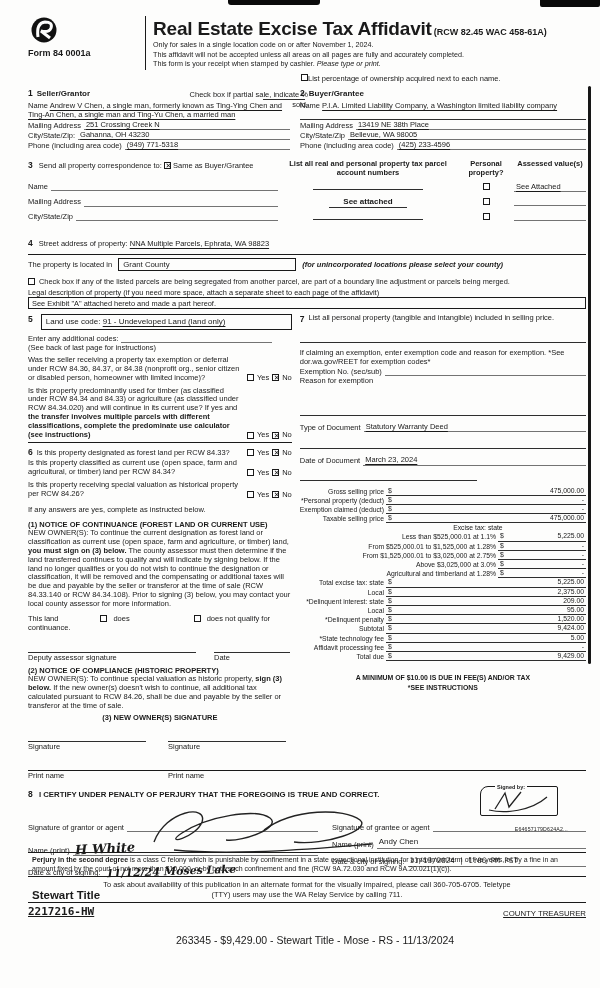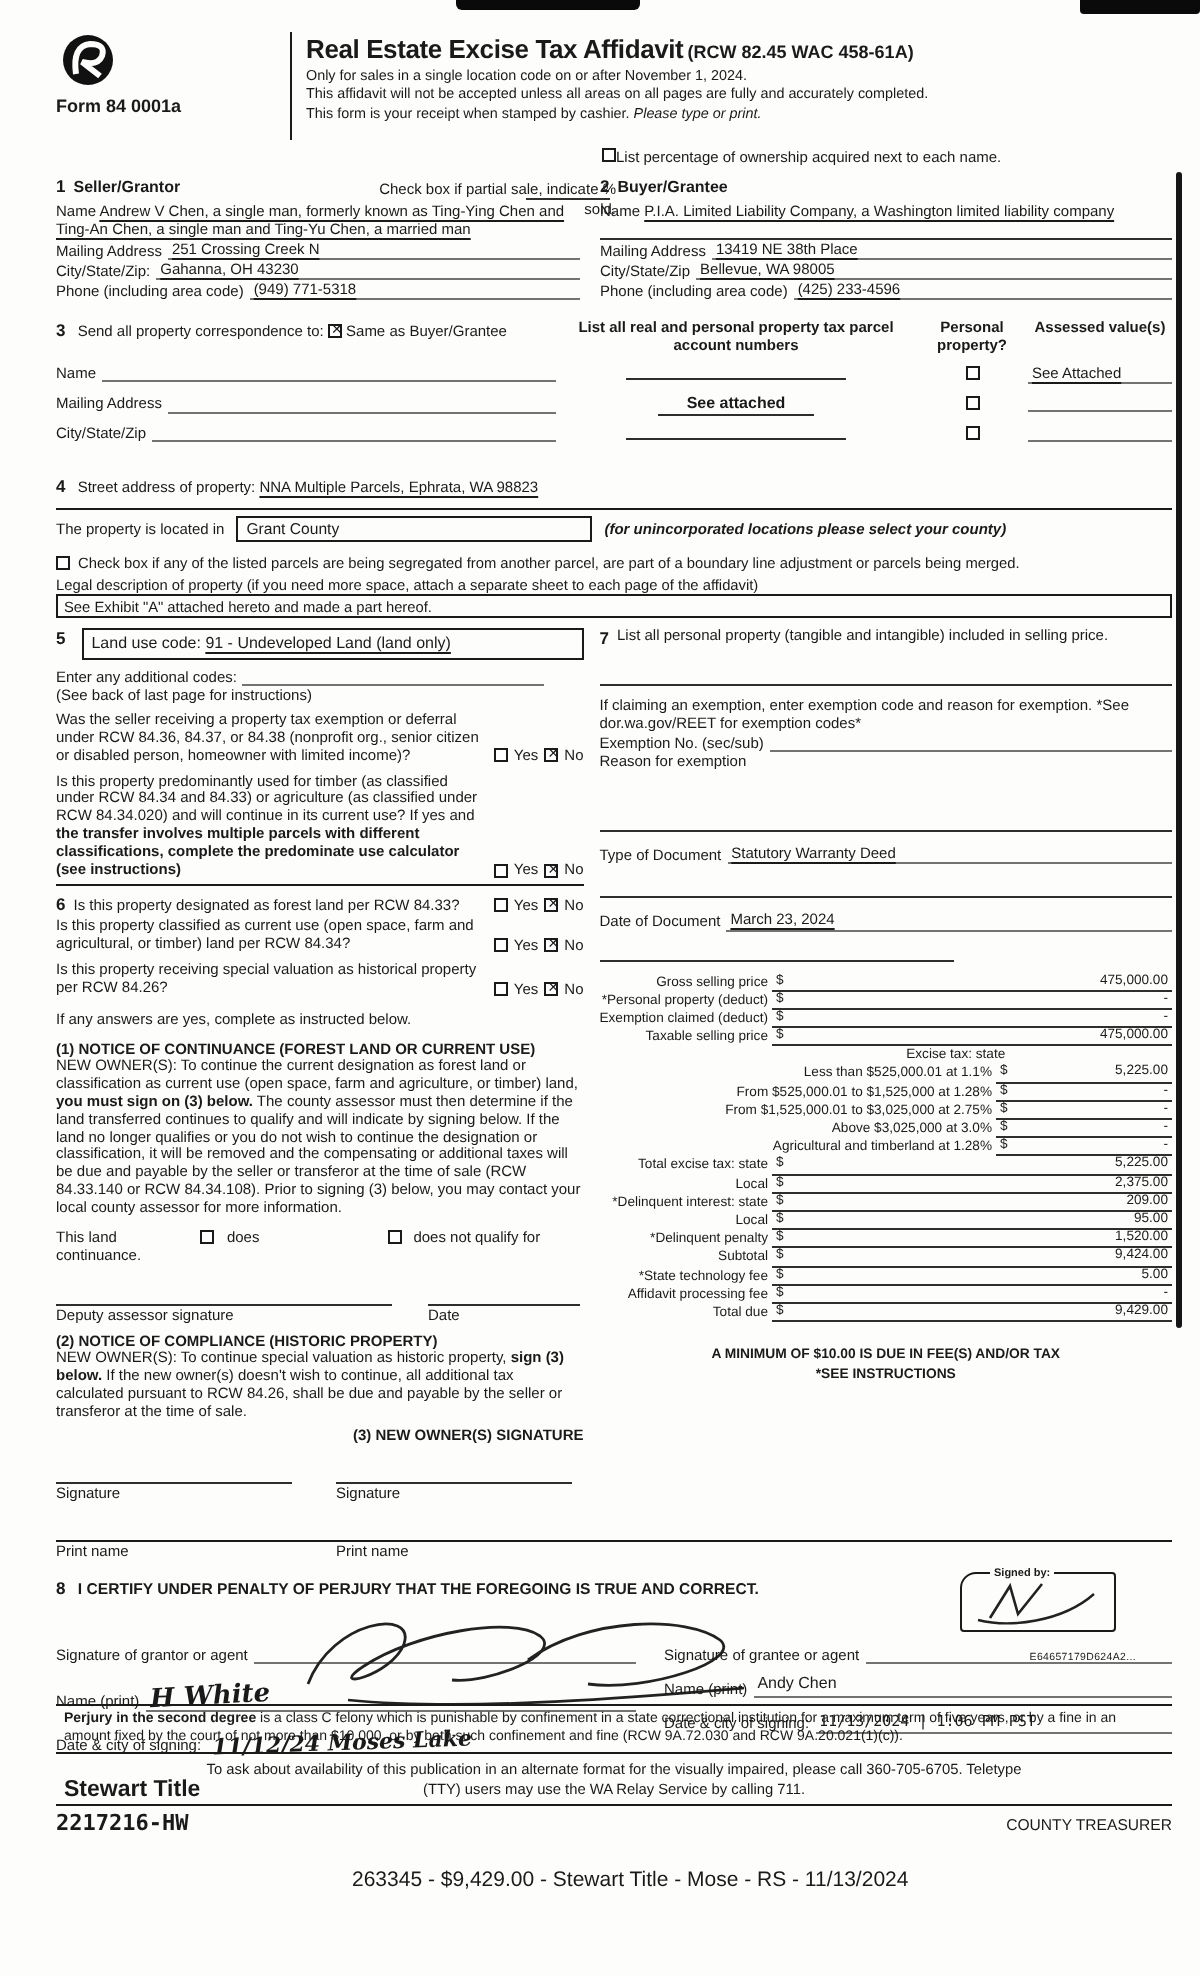--- a/index.html
+++ b/index.html
@@ -21,21 +21,21 @@
   .logo-block { width:108px; }
   .logo-row { display:flex; align-items:flex-start; }
   .logo-text { text-align:right; flex:1; }
   .dept { font-size:7px; }
   .agency { font-family:"Liberation Serif", serif; font-weight:bold; font-size:15px; line-height:1; }
   .state { font-family:"Liberation Serif", serif; font-style:italic; font-size:8px; }
   .logo-mark { margin-left:2px; }
   .form-no { font-weight:bold; font-size:9px; margin-top:2px; }
   .hdr-div { border-left:1.6px solid #1a1a1a; height:54px; margin:0 7px 0 9px; }
   .title-block { flex:1; padding-top:1px; }
-  .title { font-weight:bold; font-size:13px; letter-spacing:-0.2px; }
+  .title { font-weight:bold; font-size:19px; letter-spacing:-0.2px; }
   .title-ref { font-weight:bold; font-size:9px; }
   .note { font-size:7.2px; line-height:1.3; }
 
   
   .frow { display:flex; align-items:flex-end; }
   .flab { white-space:nowrap; margin-right:3px; }
   .fill { flex:1; border-bottom:1px solid #737373; min-height:9px; padding:0 2px; }
   .uval { text-decoration:underline; text-underline-offset:1.5px; }
 
   
@@ -121,21 +121,21 @@
   .ds-box { position:absolute; right:28px; top:-30px; width:78px; height:30px; border:1.2px solid #1a1a1a; border-radius:8px 2px 2px 2px; background:#fdfdfc; }
   .ds-label { font-size:5.5px; font-weight:bold; position:absolute; top:-3px; left:14px; background:#fdfdfc; padding:0 2px; }
   .ds-id { position:absolute; right:18px; top:3px; font-size:5.2px; letter-spacing:0.2px; }
   .typed-name { font-size:8px; transform:translateY(-2px); display:inline-block; }
   .mono { font-family:"DejaVu Sans Mono", monospace; font-size:7.5px; }
 
   
   .perjury { top:852px; border-top:1.3px solid #1a1a1a; border-bottom:1.3px solid #1a1a1a; padding:2px 4px 3px; font-size:7px; line-height:1.3; }
   .altband { top:880px; height:23px; border-bottom:1.5px solid #1a1a1a; text-align:center; font-size:7.4px; line-height:1.35; position:absolute; }
   .stewart { position:absolute; left:4px; top:8px; font-weight:bold; font-size:11.5px; background:transparent; text-align:left; }
-  .stamprow { top:905px; display:flex; justify-content:space-between; align-items:center; }
+  .stamprow { top:905px; display:flex; justify-content:space-between; align-items:flex-end;text-decoration:underline; }
   .filenum { font-family:"DejaVu Sans Mono", monospace; font-weight:bold; font-size:11px; }
   .ctreas { font-size:7.8px; padding-top:3px; }
   .treas { top:934px; padding-left:148px; font-size:10.5px; line-height:1.3; }
 </style>
 </head>
 <body>
 
 <div class="page">
 
   <div class="scan-mark m1"></div>
@@ -378,21 +378,21 @@
       <div class="siglabels">
         <span class="l1">Deputy assessor signature</span>
         <span class="l2">Date</span>
       </div>
 
       <div class="b mt4">(2) NOTICE OF COMPLIANCE (HISTORIC PROPERTY)</div>
       <div class="para">
         <span>NEW OWNER(S): To continue special valuation as historic property, </span><b>sign (3) below.</b><span> If the new owner(s) doesn't wish to continue, all additional tax calculated pursuant to RCW 84.26, shall be due and payable by the seller or transferor at the time of sale.</span>
       </div>
 
-      <div class="b center" style="margin-top:2px;text-align:right;">(3) NEW OWNER(S) SIGNATURE</div>
+      <div class="b center" style="margin-top:2px;">(3) NEW OWNER(S) SIGNATURE</div>
 
       <div class="sig2">
         <span class="f"></span>
         <span class="f"></span>
       </div>
       <div class="sig2l">
         <span class="f">Signature</span>
         <span class="f">Signature</span>
       </div>
       <div class="sig2">

